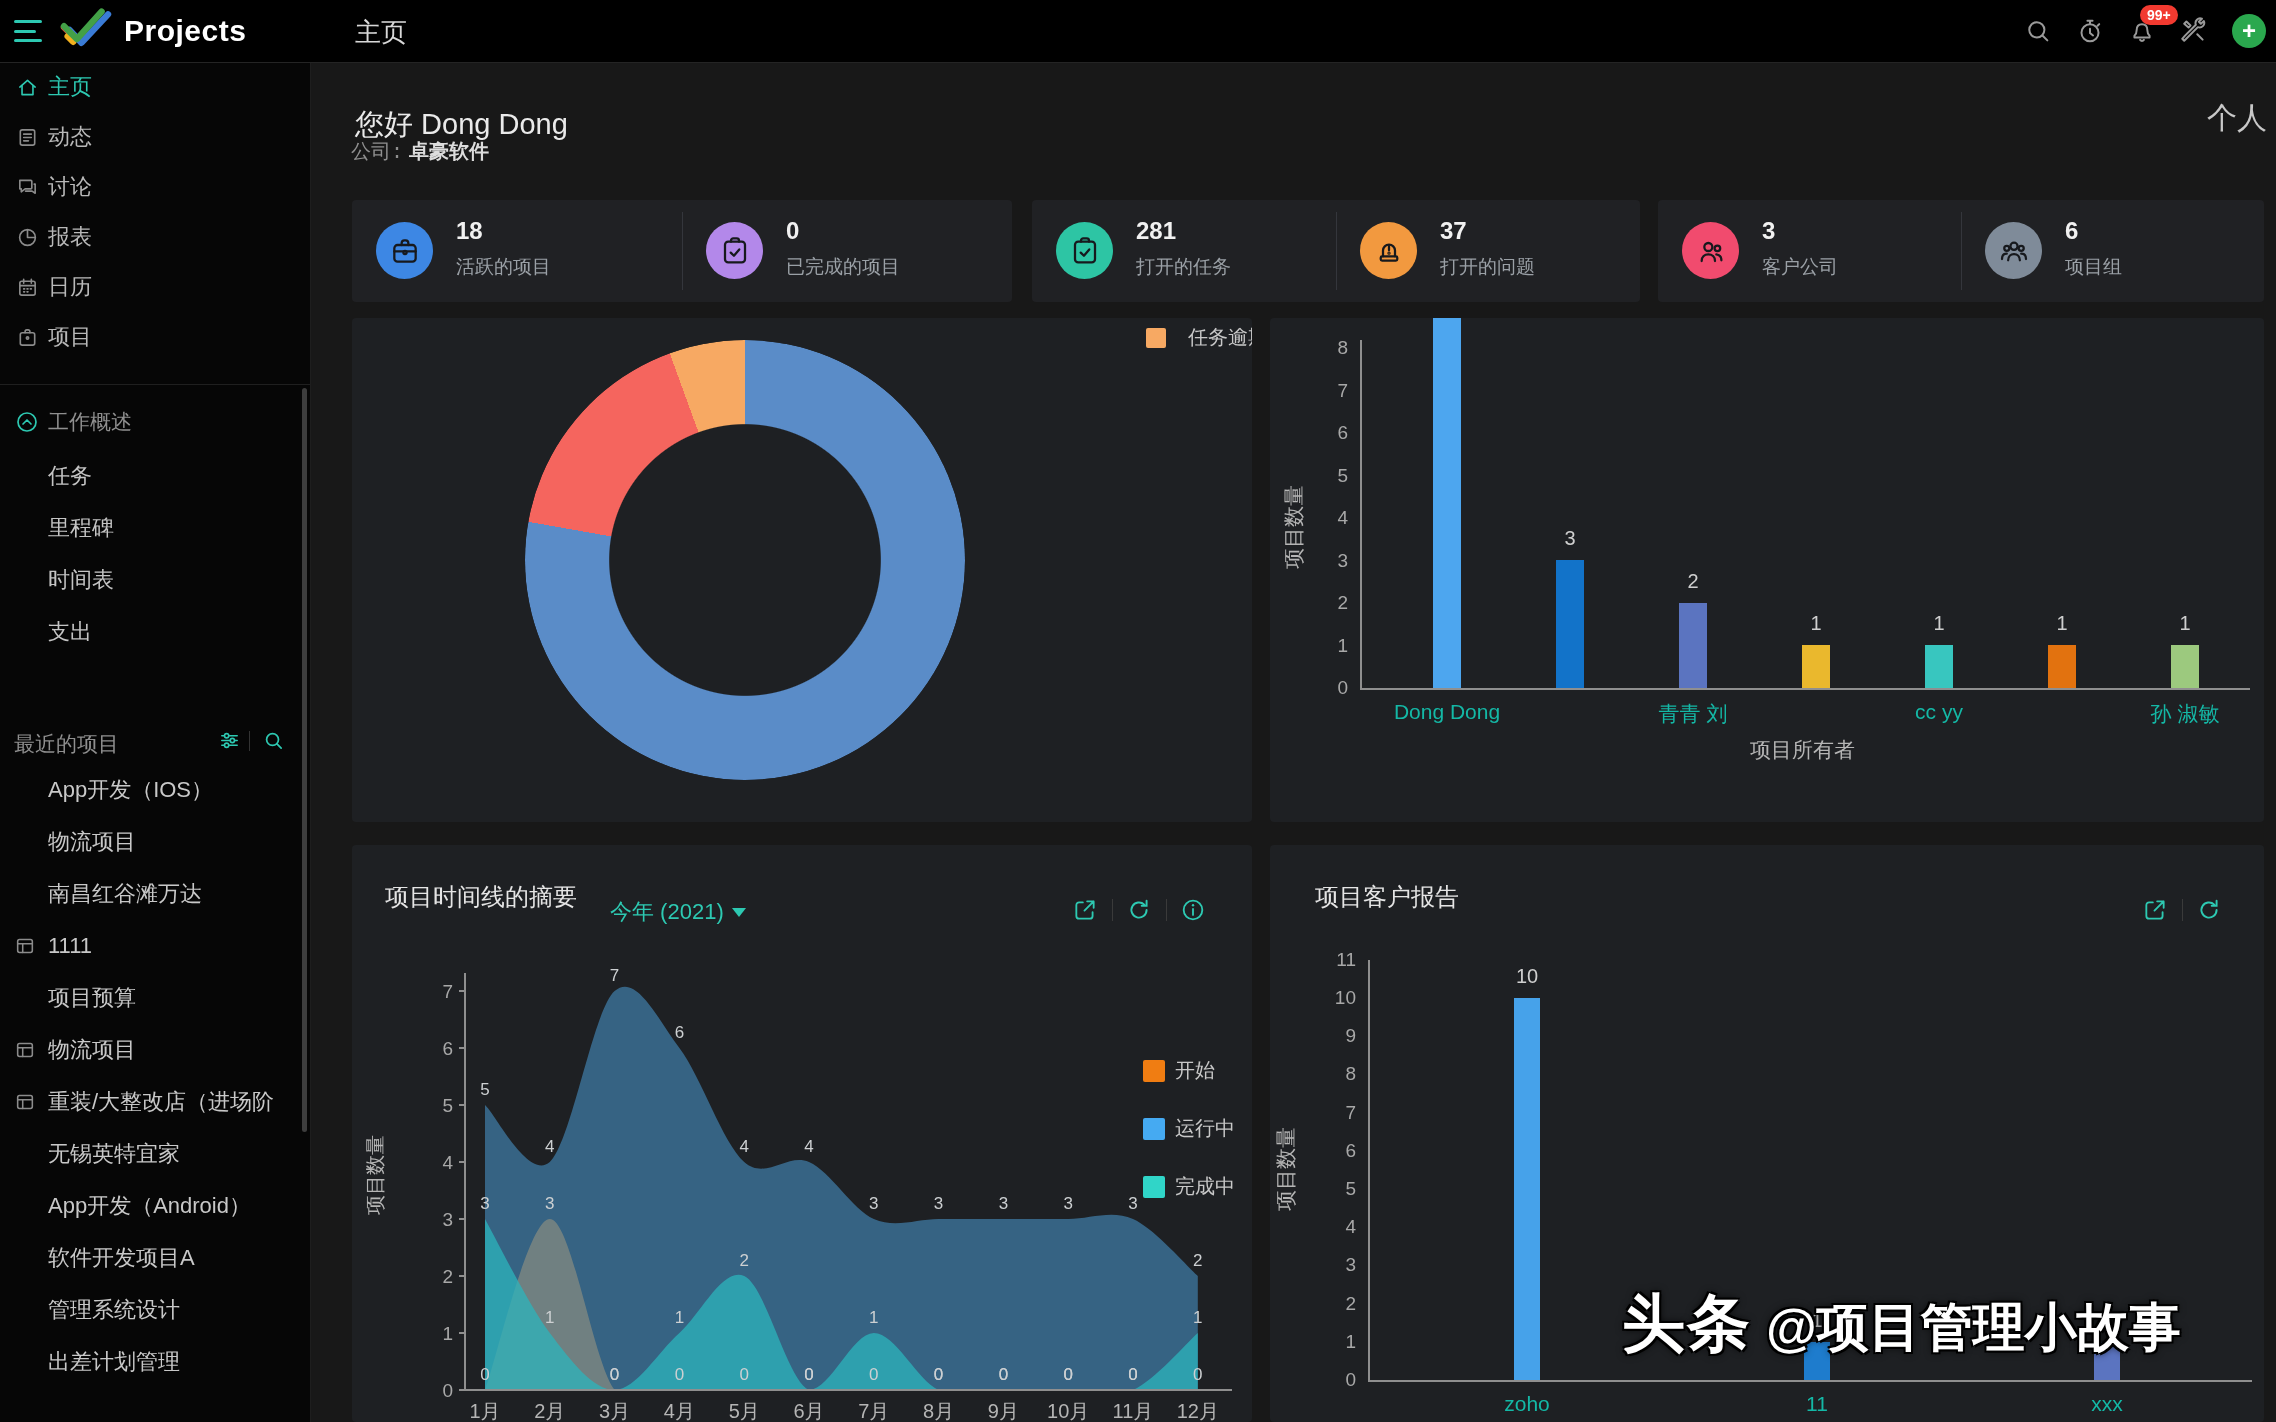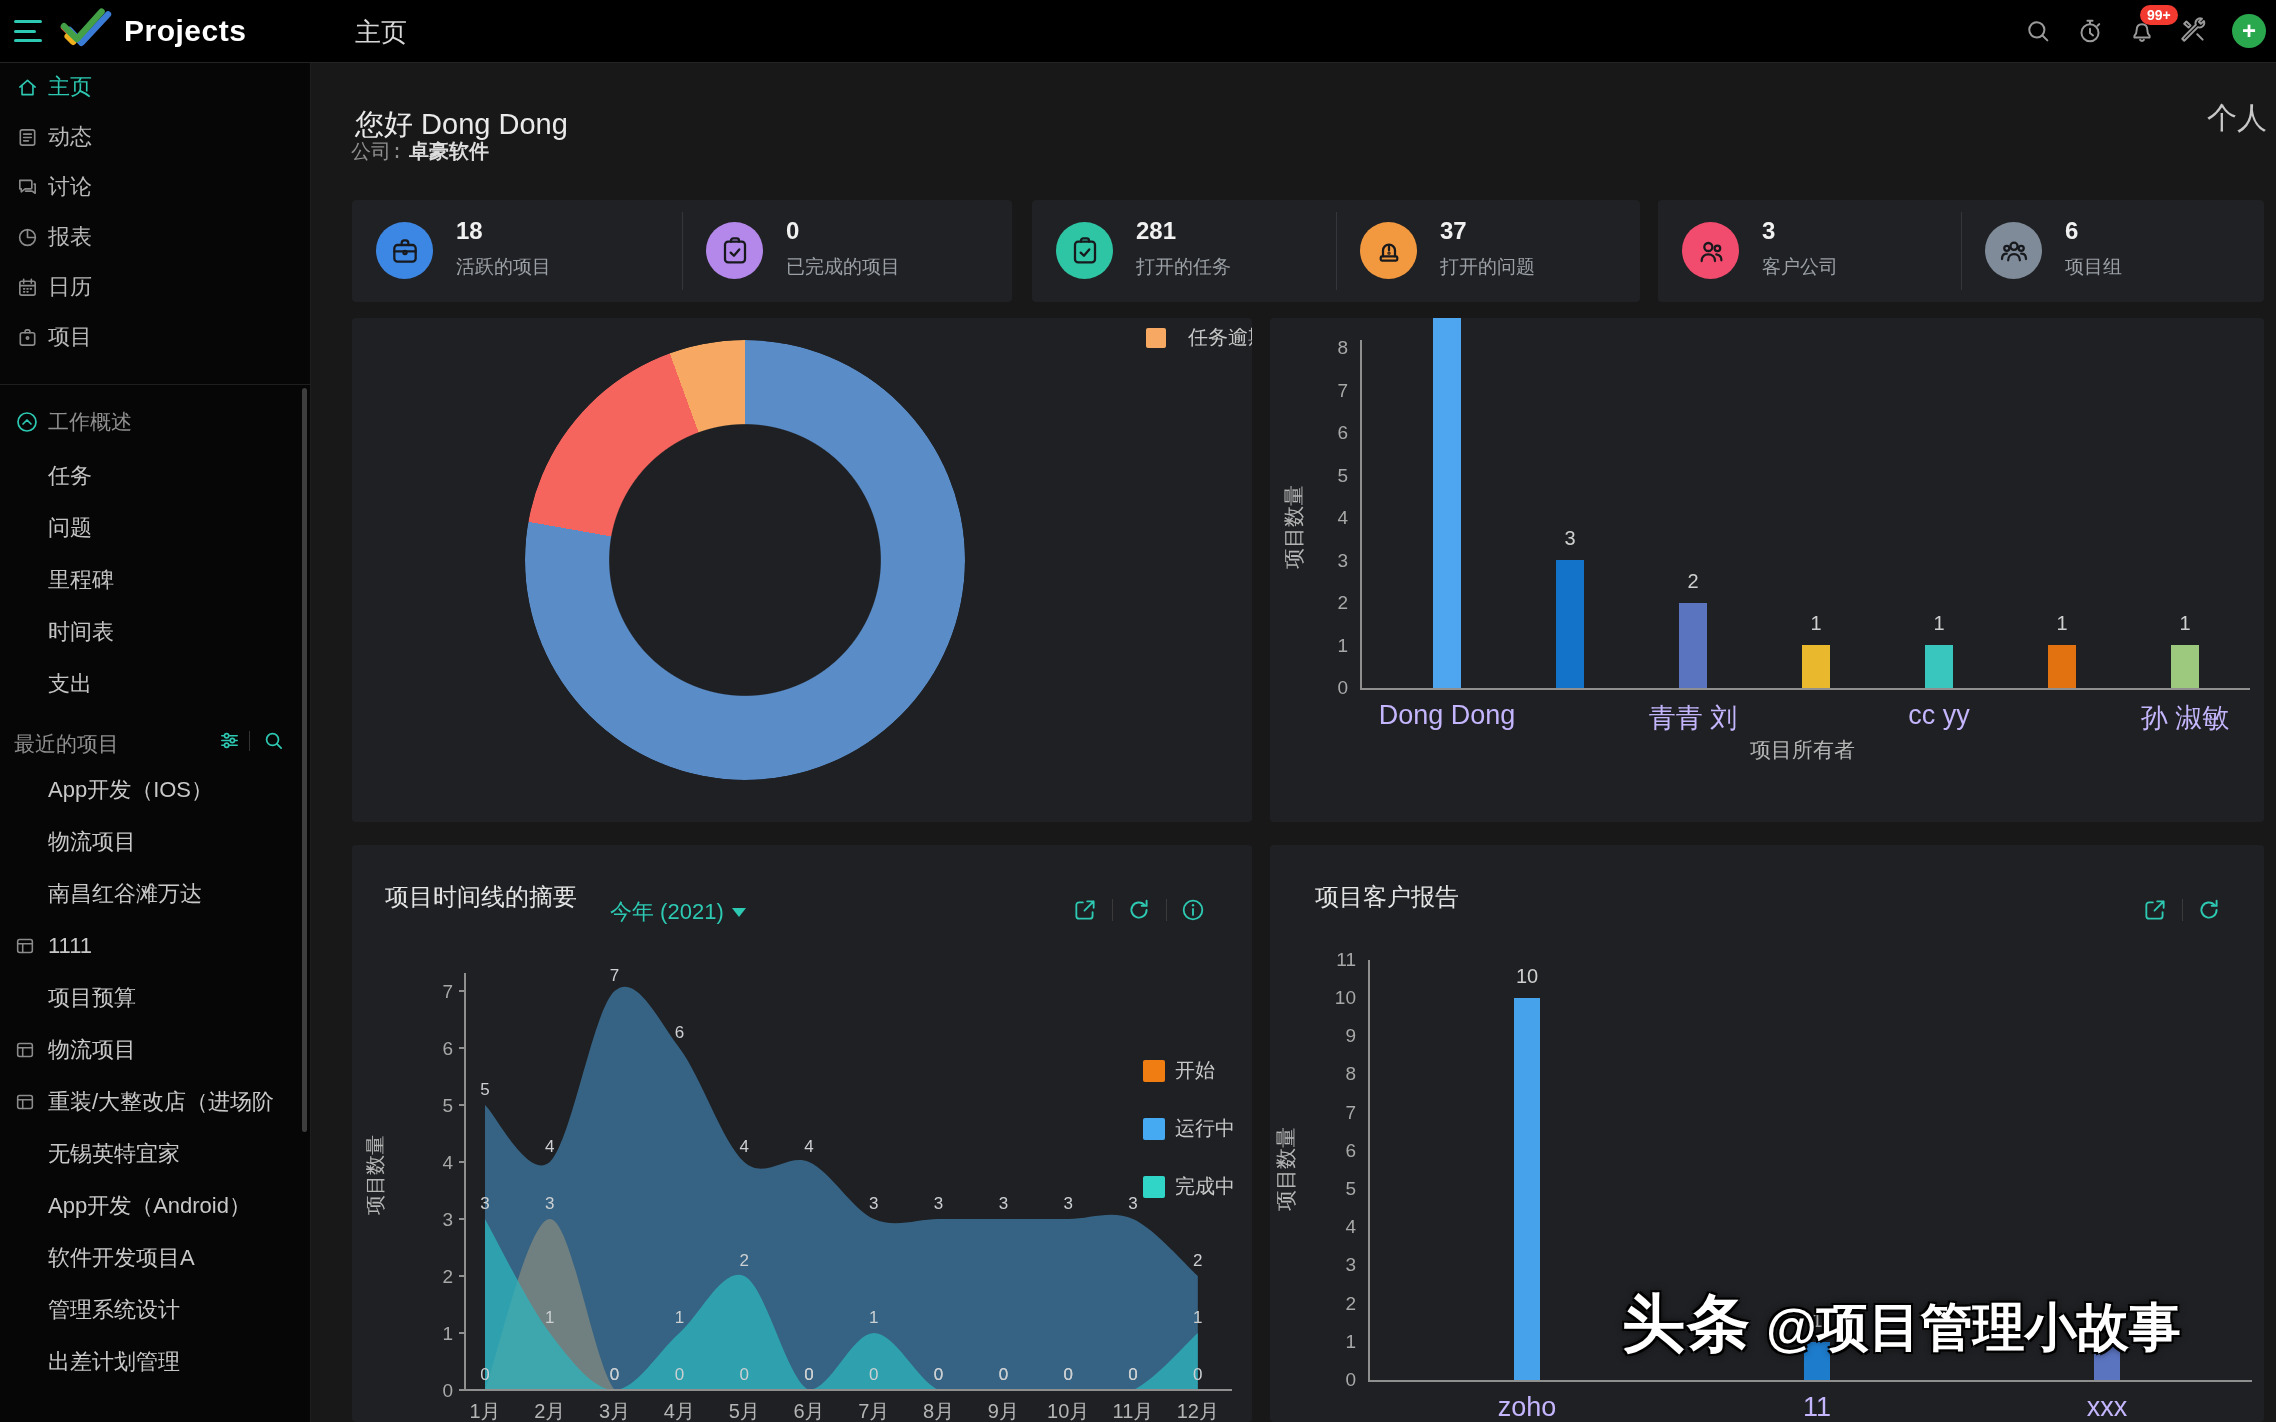--- a/index.html
+++ b/index.html
@@ -81,21 +81,21 @@
   #donut{position:absolute;left:173px;top:22px;width:440px;height:440px;border-radius:50%;}
   #donut-legend{position:absolute;left:794px;top:6px;display:flex;align-items:center;gap:22px;}
   #donut-legend .sw{width:20px;height:20px;border-radius:2px;}
   #donut-legend .lg-t{font-size:20px;color:#c8c8c8;white-space:nowrap;}
   
   .tickl{position:absolute;font-size:19px;color:#a8a8a8;text-align:right;width:52px;}
   .axis-v{position:absolute;width:2px;background:#8f8f8f;}
   .axis-h{position:absolute;height:2px;background:#8f8f8f;}
   .bar{position:absolute;}
   .vlab{position:absolute;font-size:20px;color:#cfcfcf;text-align:center;width:70px;}
-  .catl{position:absolute;font-size:27px;color:#c4b5fd;text-align:center;white-space:nowrap;}
+  .catl{position:absolute;font-size:21px;color:#14b8a6;text-align:center;white-space:nowrap;}
   .xlabel{position:absolute;font-size:21px;color:#b5b5b5;}
   .ylabel{position:absolute;font-size:21px;color:#b5b5b5;transform:rotate(-90deg);transform-origin:center;white-space:nowrap;}
   
   .tl-leg{position:absolute;display:flex;align-items:center;gap:10px;}
   .tl-leg .sw{width:22px;height:22px;border-radius:2px;}
   .tl-leg .lg-t{font-size:20px;color:#c8c8c8;white-space:nowrap;}
   #dropdown{position:absolute;left:258px;top:52px;display:flex;align-items:center;gap:8px;color:#2dc9b2;font-size:22px;cursor:pointer;}
   #dropdown .caret{width:0;height:0;border-left:7px solid transparent;border-right:7px solid transparent;border-top:9px solid #2dc9b2;}
   
   #watermark{position:absolute;left:352px;top:436px;z-index:6;white-space:nowrap;color:#fff;
@@ -212,23 +212,20 @@
         <svg viewBox="0 0 24 24" fill="none" stroke="currentColor" stroke-width="1.7" stroke-linecap="round" stroke-linejoin="round">
             <circle cx="12" cy="12" r="9"></circle>
             <path d="M8 14l4-4 4 4"></path>
           </svg>
       </span>
       <span class="s-label">工作概述</span>
     </div>
     <div id="side-work">
         <div class="side-sub">
           <div class="s-label">任务</div>
-        </div>
-        <div class="side-sub">
-          <div class="s-label">问题</div>
         </div>
         <div class="side-sub">
           <div class="s-label">里程碑</div>
         </div>
         <div class="side-sub">
           <div class="s-label">时间表</div>
         </div>
         <div class="side-sub">
           <div class="s-label">支出</div>
         </div>

